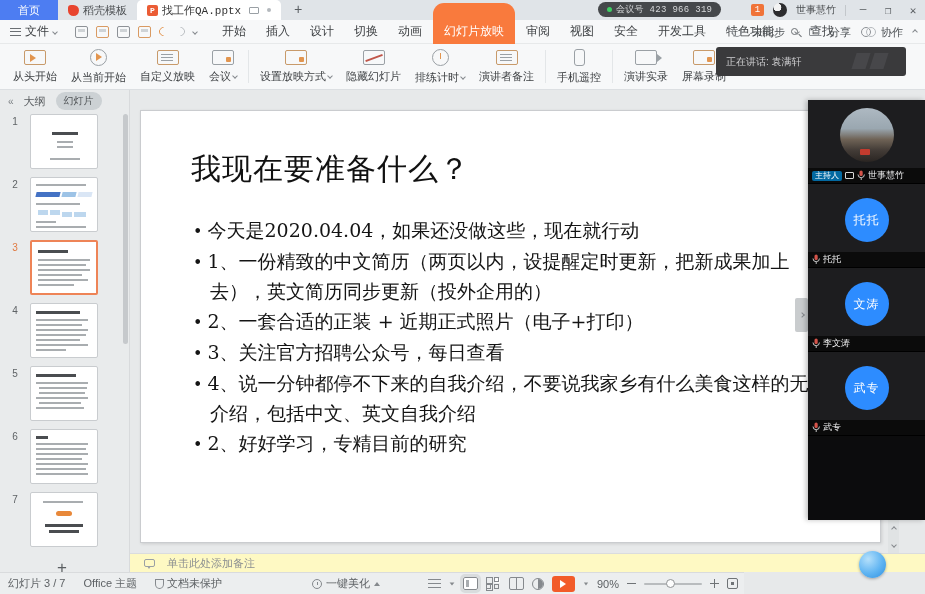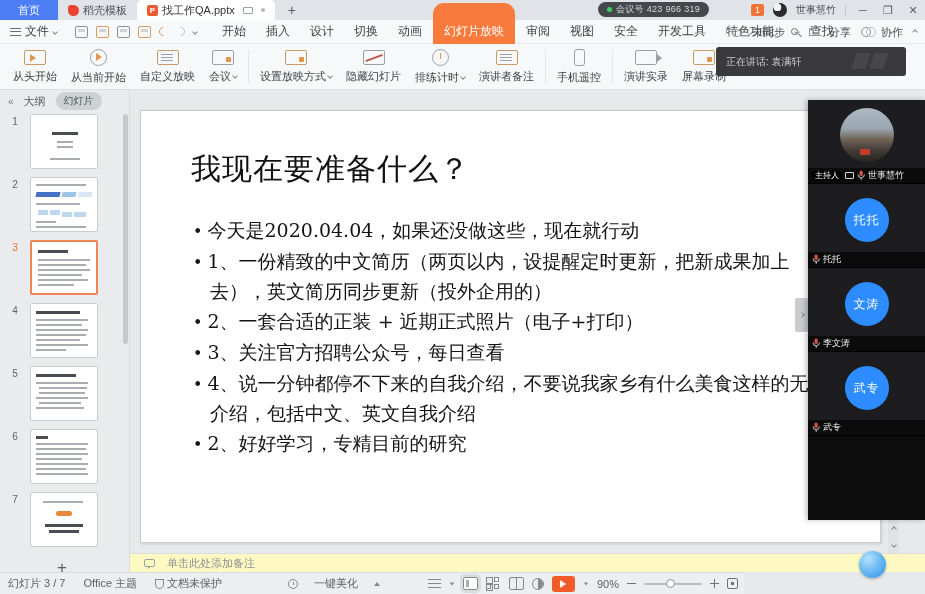--- a/index.html
+++ b/index.html
@@ -1,21 +1,21 @@
 <!DOCTYPE html>
 <html><head>
 <meta charset="utf-8">
 <style>
   * { margin:0; padding:0; box-sizing:border-box; }
   html,body { width:925px; height:594px; overflow:hidden; }
   body { font-family:"Liberation Sans","DejaVu Sans",sans-serif; font-size:12px; color:#333; background:#e7e9ea; }
   #app { position:relative; width:925px; height:594px; background:#e7e9ea; }
 
   
-  #titlebar { position:absolute; left:0; top:0; width:925px; height:20px; background:#e0e4e8; display:flex; align-items:center; }
+  #titlebar { position:absolute; left:0; top:0; width:925px; height:20px; background:#e0e4e8; display:flex; align-items:center;font-family:Liberation Mono, monospace; }
   .home-btn { width:58px; height:20px; background:#4d7df2; color:#fff; font-size:11px; display:flex; align-items:center; justify-content:center; }
   .tb-tab { height:20px; display:flex; align-items:center; gap:4px; padding:0 10px; font-size:11px; color:#4a4d50; }
   .tb-tab.active { background:#fff; border-radius:5px 5px 0 0; color:#333; }
   .docer-icon { width:11px; height:11px; border-radius:3px 50% 50% 50%; background:#e8442e; }
   .ppt-icon { width:11px; height:11px; border-radius:2px; background:#eb5c35; color:#fff; font-size:8px; font-weight:bold; display:flex; align-items:center; justify-content:center; }
   .present-icon { width:10px; height:7px; border:1px solid #9aa0a5; border-radius:1px; margin-left:4px; }
   .mod-dot { width:4px; height:4px; border-radius:50%; background:#b4b9bd; margin-left:4px; }
   .newtab { margin-left:8px; font-size:14px; color:#5a5e62; width:18px; text-align:center; }
   .meeting-badge { position:absolute; left:598px; top:2px; height:15px; background:#45484b; border-radius:8px; display:flex; align-items:center; gap:4px; padding:0 9px; }
   .meeting-dot { width:5px; height:5px; border-radius:50%; background:#3ecf63; }
@@ -104,21 +104,21 @@
   .notes-bar { position:absolute; left:0; top:463px; width:795px; height:19px; background:#fef9c3; border-top:1px solid #dadcde; display:flex; align-items:center; gap:12px; padding-left:14px; }
   .bubble-icon { width:11px; height:8px; border:1.2px solid #9aa0a5; border-radius:2px; position:relative; }
   .bubble-icon:after { content:""; position:absolute; left:2px; bottom:-3px; width:0; height:0; border-left:2px solid transparent; border-right:2px solid transparent; border-top:3px solid #9aa0a5; }
   .notes-bar span { font-size:11px; color:#8a8e91; }
 
   
   #statusbar { position:absolute; left:0; top:572px; width:744px; height:22px; background:#eceeef; border-top:1px solid #d9dbdd; display:flex; align-items:center; font-size:11px; color:#5d6164; }
   #statusbar .sleft { display:flex; align-items:center; gap:18px; padding-left:8px; }
   .shield-icon { width:9px; height:10px; border:1.2px solid #85898d; border-radius:0 0 50% 50%; display:inline-block; vertical-align:-2px; margin-right:3px; }
   .sright { position:absolute; right:6px; display:flex; align-items:center; gap:8px; }
-  .beautify { display:flex; align-items:center; gap:16px; margin-right:40px; }
+  .beautify { display:flex; align-items:center; gap:4px; margin-right:40px; }
   .clock-icon { width:10px; height:10px; border:1.2px solid #85898d; border-radius:50%; position:relative; }
   .clock-icon:after { content:""; position:absolute; left:4px; top:2px; width:1.2px; height:3.5px; background:#85898d; }
   .tri-up { width:0; height:0; border-left:3px solid transparent; border-right:3px solid transparent; border-bottom:4px solid #85898d; }
   .tri-down { width:0; height:0; border-left:3px solid transparent; border-right:3px solid transparent; border-top:4px solid #85898d; }
   .vicon { width:15px; height:13px; border:1.3px solid #85898d; border-radius:2px; position:relative; }
   .vicon.sel { outline:3px solid #d9dcdd; background:#fff; }
   .vicon.norm:after { content:""; position:absolute; left:2px; top:2px; width:3px; height:7px; background:#a9adb0; }
   .vicon.grid { border:none; width:15px; height:13px; }
   .vicon.grid:before { content:""; position:absolute; left:0; top:0; width:5px; height:4.5px; border:1.2px solid #85898d; box-shadow:8px 0 0 -1.2px #fff; }
   .vicon.grid i1, .vicon.grid:after { content:""; position:absolute; left:0; top:7px; width:5px; height:4.5px; border:1.2px solid #85898d; }
@@ -144,21 +144,21 @@
   .tile { position:relative; width:117px; height:84px; background:#1d1d1f; border-bottom:1px solid #000; overflow:hidden; }
   .tile .ava-init { position:absolute; left:50%; top:14px; transform:translateX(-50%); width:44px; height:44px; border-radius:50%; background:#2d8cff; color:#fff; font-size:12px; display:flex; align-items:center; justify-content:center; letter-spacing:1px; }
   .ava-photo1 { position:absolute; left:50%; top:8px; transform:translateX(-50%); width:54px; height:54px; border-radius:50%;
     background:linear-gradient(180deg,#aeb9c2 0%,#9aa7b0 38%,#6f6356 58%,#433c37 78%,#2a2522 100%); }
   .ava-photo1:after { content:""; position:absolute; left:20px; bottom:7px; width:10px; height:6px; background:#c23b2e; border-radius:1px; }
   .ava-photo2 { position:absolute; left:50%; top:11px; transform:translateX(-50%); width:50px; height:50px; border-radius:50%;
     background:linear-gradient(180deg,#dbd8d2 0%,#bdb8b1 40%,#74737a 68%,#3d3e45 100%); }
   .ava-photo2:after { content:""; position:absolute; left:27px; bottom:8px; width:9px; height:9px; background:#c0392b; border-radius:1px; }
   .tile-label { position:absolute; left:0; bottom:0; width:100%; height:15px; background:rgba(0,0,0,0.62); display:flex; align-items:center; gap:3px; padding:0 4px; }
   .tile-label .pname { font-size:9px; color:#f0f0f1; white-space:nowrap; overflow:hidden; }
-  .host-badge { background:#000000; color:#fff; font-size:8px; border-radius:2px; padding:1px 3px; line-height:1; }
+  .host-badge { background:#0369a1; color:#fff; font-size:8px; border-radius:2px; padding:1px 3px; line-height:1; }
   .screen-icon { width:9px; height:7px; border:1px solid #d8d8d8; border-radius:1px; }
   .collapse-chevron { position:absolute; left:50%; bottom:2px; transform:translateX(-50%); width:26px; height:12px; background:rgba(70,70,72,0.85); border-radius:6px; display:flex; align-items:center; justify-content:center; }
   .collapse-chevron .chev { border-color:#e8e8e8; margin-top:-2px; }
 
   
   #floatball { position:absolute; left:859px; top:551px; width:27px; height:27px; border-radius:50%; background:radial-gradient(circle at 34% 30%, #b5e0fb 0%, #5fb4f2 55%, #2f8fe0 100%); box-shadow:0 1px 3px rgba(0,0,0,0.3); }
 </style>
 </head>
 <body>
 

